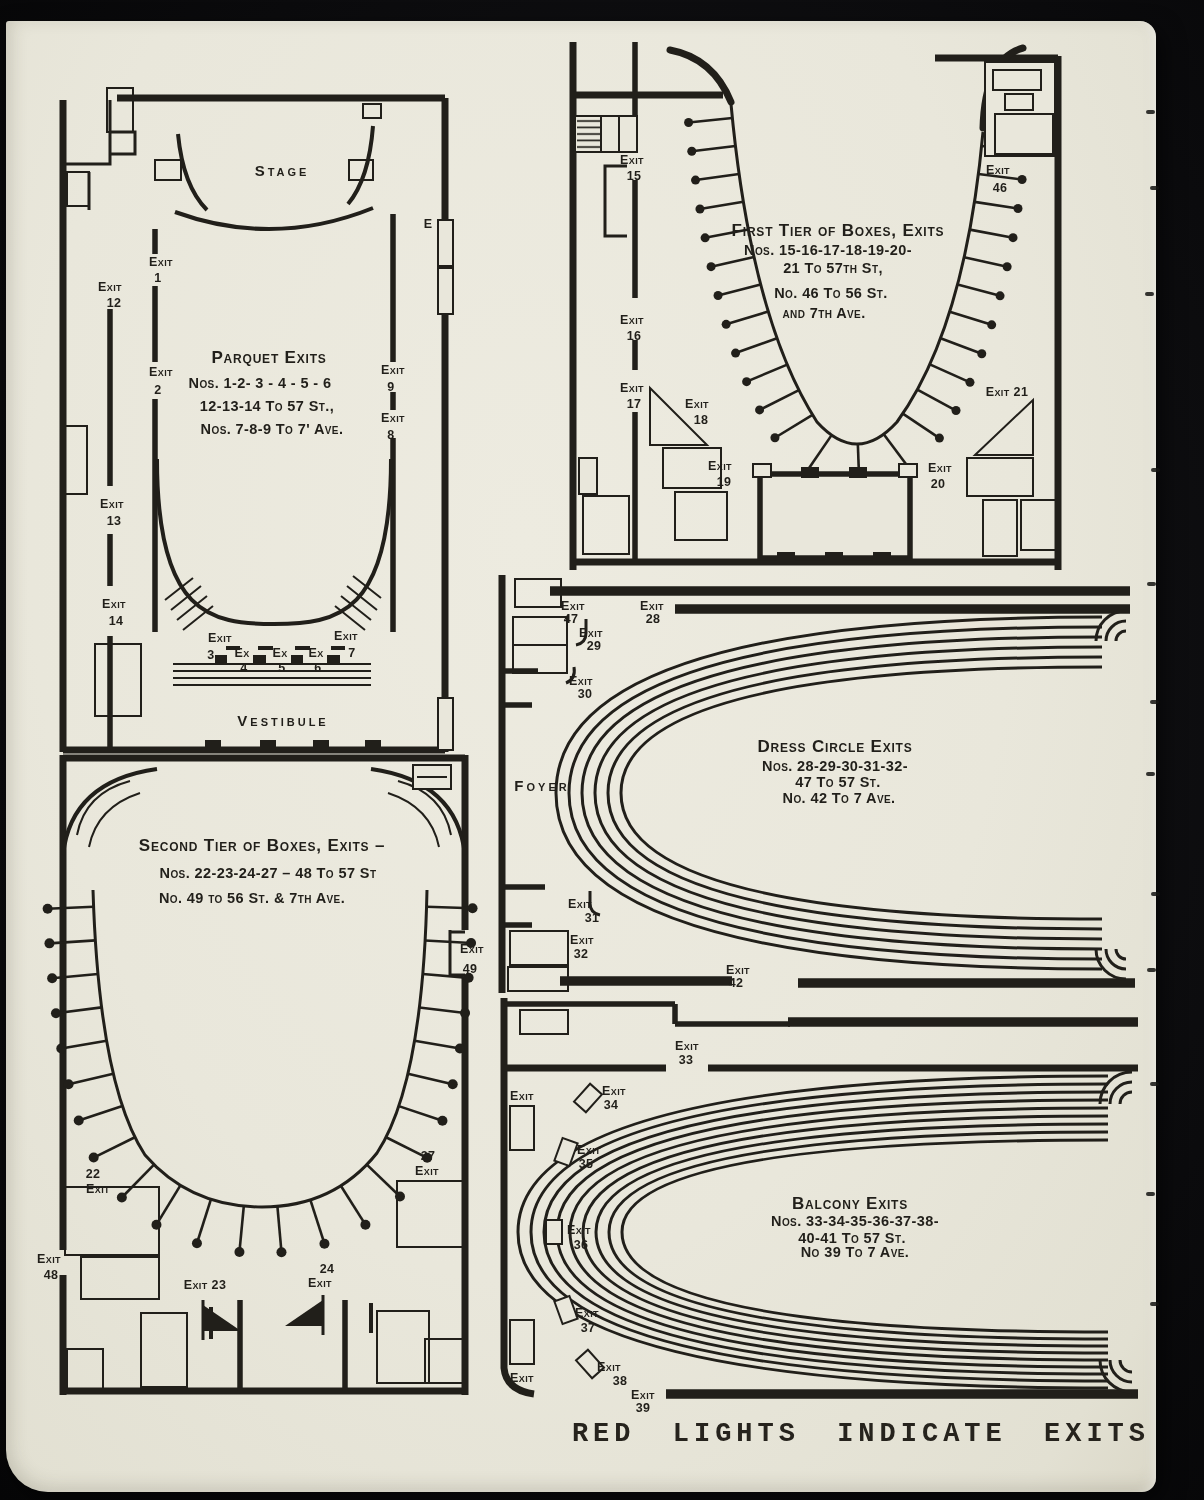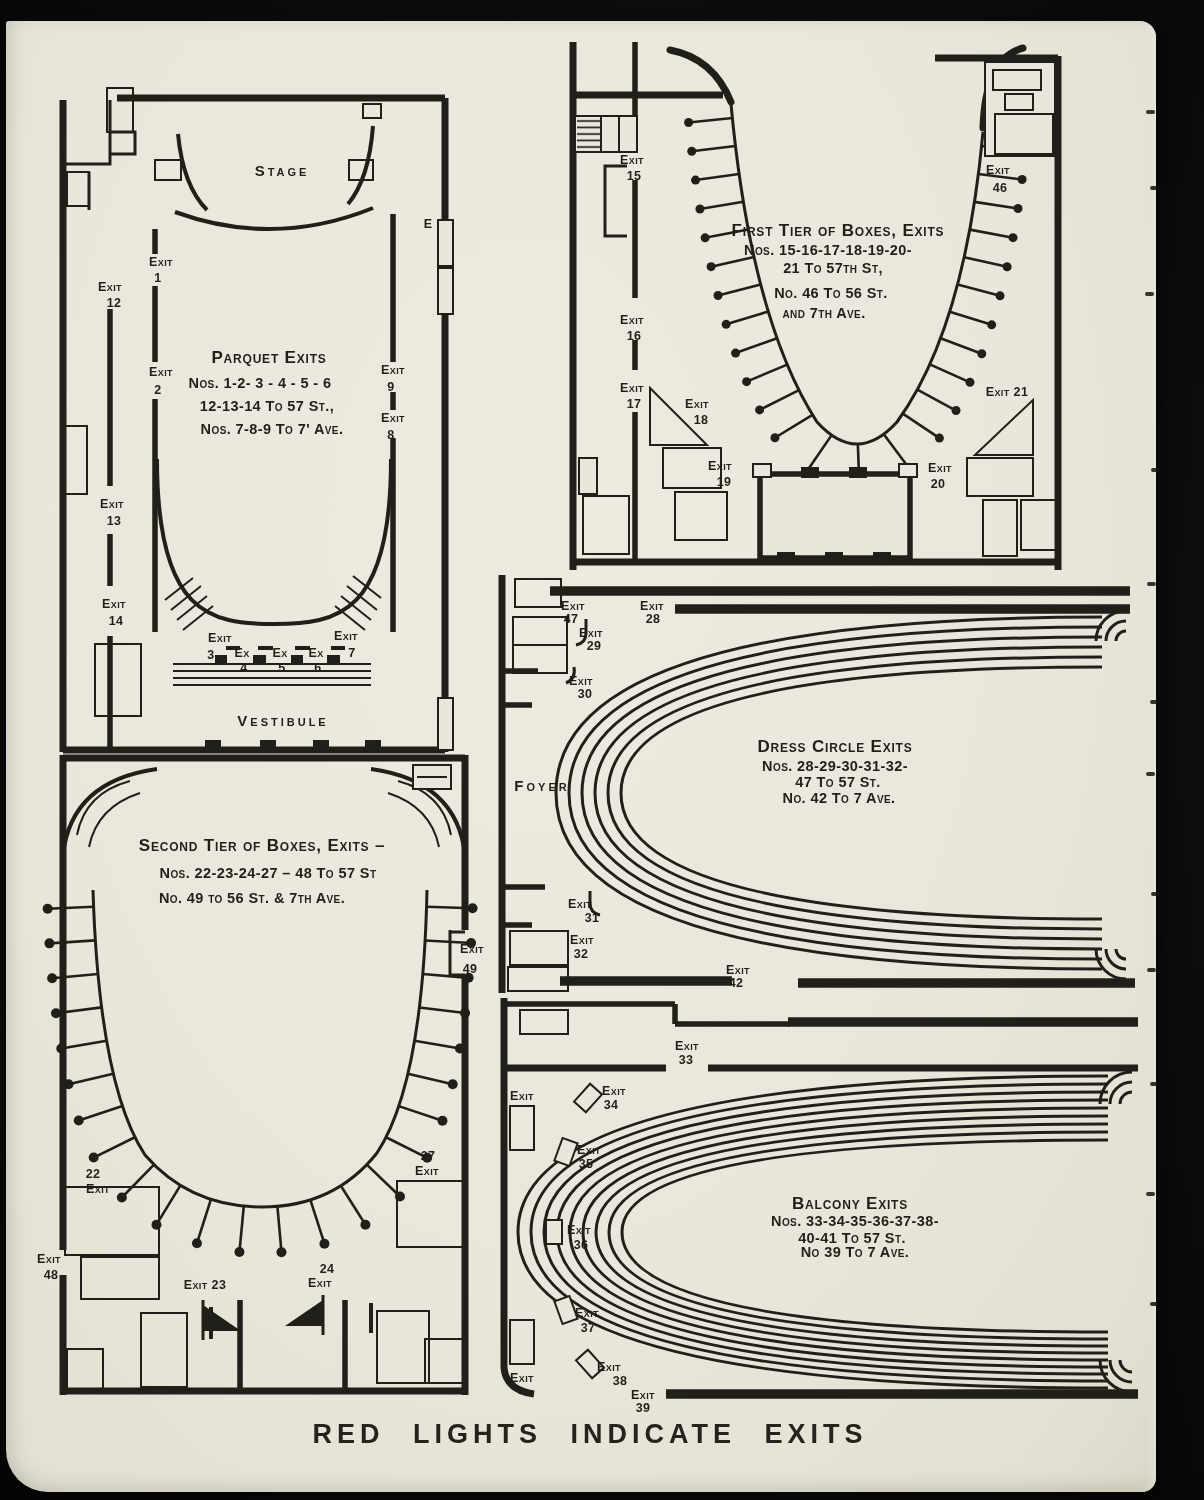--- a/index.html
+++ b/index.html
@@ -24,22 +24,22 @@
   .w2{stroke:#211f1a;stroke-width:2;fill:none;}
   .w3{stroke:#211f1a;stroke-width:3;fill:none;}
   .w4{stroke:#211f1a;stroke-width:4;fill:none;}
   .w5{stroke:#211f1a;stroke-width:5.5;fill:none;}
   .w7{stroke:#211f1a;stroke-width:7;fill:none;}
   .w9{stroke:#211f1a;stroke-width:9.5;fill:none;}
   .rnd{stroke-linecap:round;}
   .fl{fill:#211f1a;stroke:none;}
   .wh{fill:#e9e7db;}
   .footer{
-    position:absolute;left:30px;top:1419px;width:1120px;text-align:center;
-    font-family:Liberation Sans, sans-serif;font-weight:700;font-size:27px;
+    position:absolute;left:30px;top:1419px;width:1120px;text-align:right;
+    font-family:Liberation Mono, monospace;font-weight:700;font-size:27px;
     letter-spacing:5px;word-spacing:16px;color:#26231d;
   }
   .tick{position:absolute;width:9px;height:4px;background:#141412;border-radius:2px;opacity:.85;}
 </style>
 </head>
 <body>
 
 <div class="paper"></div>
 
 <div>

